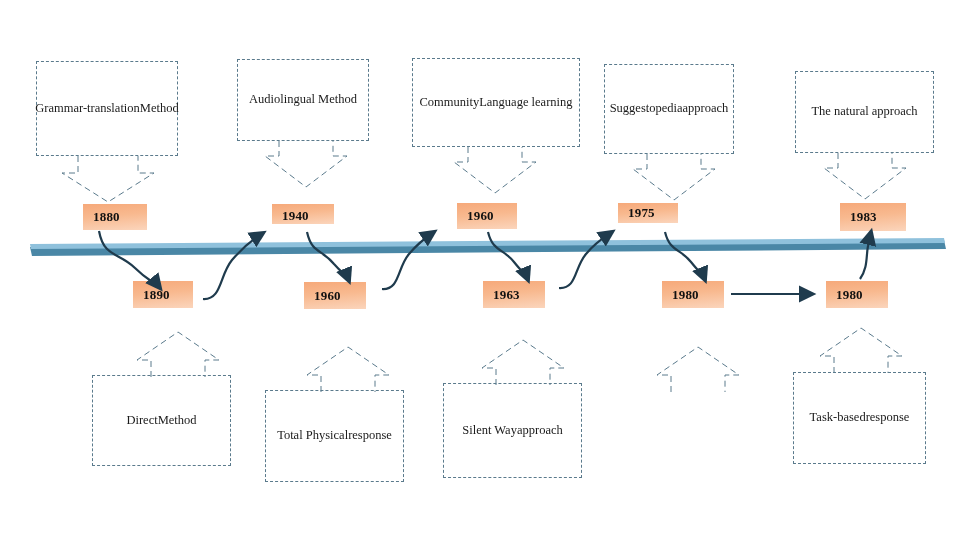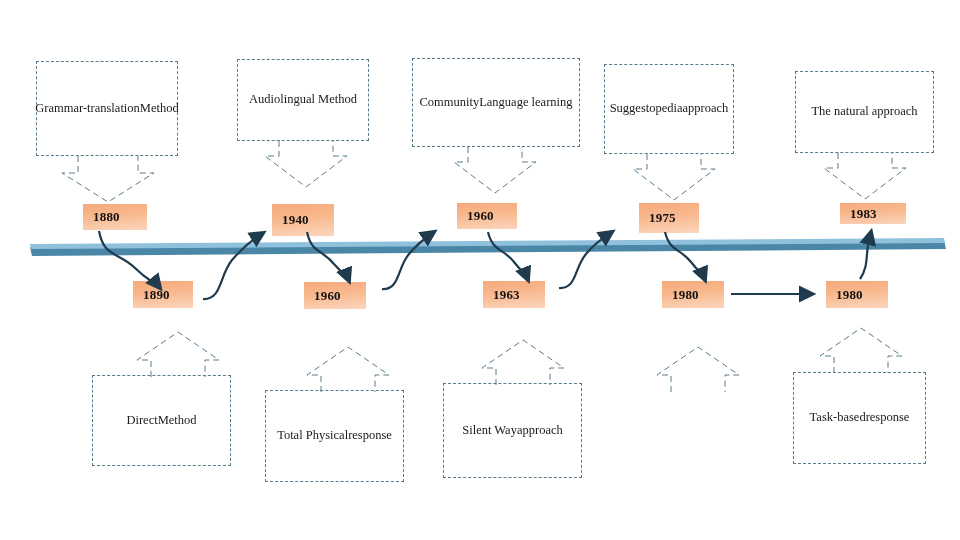--- a/index.html
+++ b/index.html
@@ -125,30 +125,30 @@
   </div>
   <div class="tail" style="left:822px; top:152px;">
     <svg width="86" height="50" viewBox="0 0 86 50">
       <polyline points="16,1 16,16 2,16 43,47 84,16 70,16 70,1" fill="none" stroke="#5a7a8c" stroke-width="1" stroke-dasharray="6 4"></polyline>
     </svg>
   </div>
 
   <div class="badge" style="left:67px; top:204px; width:64px; height:26px; font-size:13px;margin-left:16px;">
     <span>1880</span>
   </div>
-  <div class="badge" style="left:272px; top:204px; width:62px; height:32px; font-size:13px;">
+  <div class="badge" style="left:272px; top:204px; width:62px; height:20px; font-size:13px;align-items:flex-end;">
     <span>1940</span>
   </div>
   <div class="badge" style="left:457px; top:203px; width:60px; height:26px; font-size:13px;">
     <span>1960</span>
   </div>
-  <div class="badge" style="left:639px; top:203px; width:60px; height:30px; font-size:13px;">
+  <div class="badge" style="left:618px; top:203px; width:60px; height:20px; font-size:13px;">
     <span>1975</span>
   </div>
-  <div class="badge" style="left:840px; top:203px; width:66px; height:21px; font-size:13px;">
+  <div class="badge" style="left:840px; top:203px; width:66px; height:28px; font-size:13px;">
     <span>1983</span>
   </div>
 
   <div class="timeline-bar" style="left:0px; top:236px;">
     <svg width="960" height="26" viewBox="0 0 960 26">
       <polygon points="30,11 944,4 946,13 32,20" fill="#4a87a6"></polygon>
       <polygon points="30,8 944,2 945,7 31,13" fill="#8fc1dc"></polygon>
     </svg>
   </div>
 

